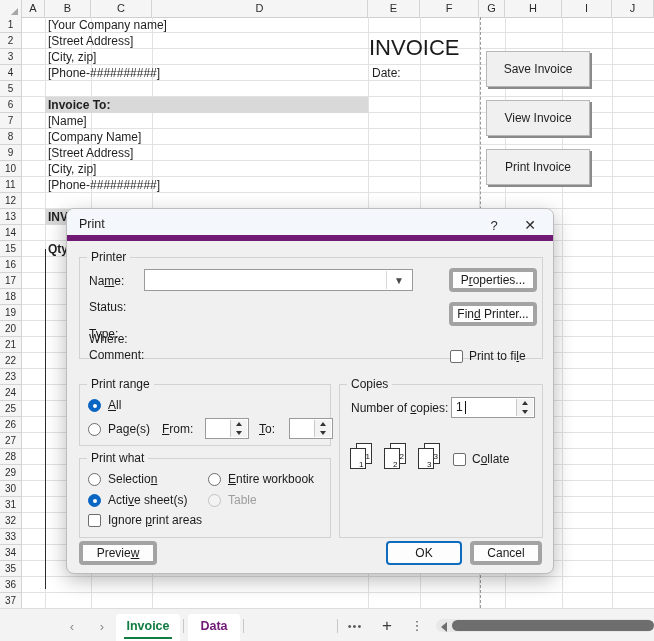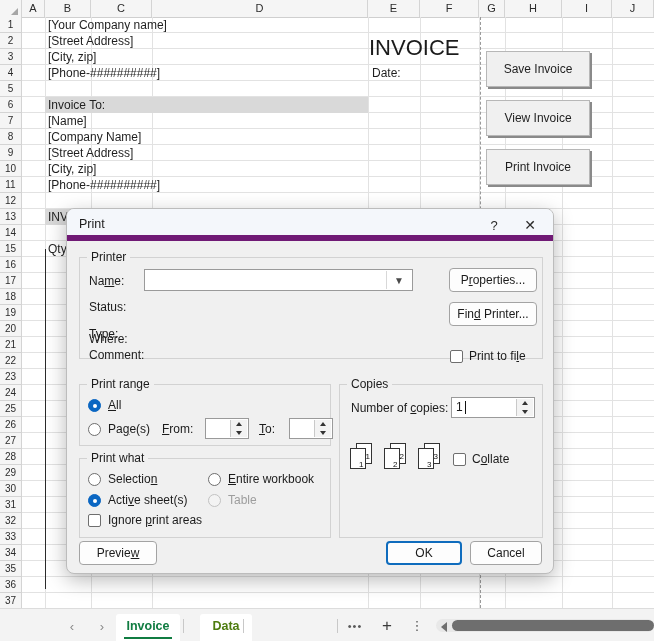--- a/index.html
+++ b/index.html
@@ -29,21 +29,21 @@
            background:#f5f5f5;border-bottom:1px solid #d4d4d4;
            border-right:1px solid #d4d4d4;box-sizing:border-box;
            text-align:center;font-size:10px;color:#2b2b2b;}
 
   .sheet{position:absolute;left:22px;top:17px;width:632px;height:591px;overflow:hidden;}
   .vline{position:absolute;top:0;width:1px;height:591px;background:#e2e2e2;}
   .hline{position:absolute;left:0;width:632px;height:1px;background:#e2e2e2;}
   .ctext{position:absolute;height:16px;line-height:16px;font-size:12px;
          white-space:nowrap;color:#1f1f1f;}
   .shade{position:absolute;height:16px;background:#d9d9d9;}
-  .bold{font-weight:normal;}
+  .bold{font-weight:bold;}
   .right{text-align:right;}
   .pagebreak{position:absolute;top:0;width:0;height:591px;
              border-left:1px dashed #9a9a9a;}
   .selbar{position:absolute;width:1px;background:#2b2b2b;}
   .invoice-title{position:absolute;font-size:22px;line-height:26px;
                  color:#1b1b1b;white-space:nowrap;}
 
   
   .xlbtn{position:absolute;background:#f0f0f0;border:1px solid #b7b7b7;
          box-shadow:2px 2px 0 #8a8a8a;font-size:12px;color:#1f1f1f;
@@ -90,21 +90,21 @@
   .lbl{position:absolute;font-size:12px;color:#1b1b1b;white-space:nowrap;}
   .lbl.dim{color:#9d9d9d;}
   u.acc{text-decoration:underline;}
 
   .combo{position:absolute;background:#fff;border:1px solid #9a9a9a;box-sizing:border-box;}
   .combo .arrow{position:absolute;right:1px;top:1px;bottom:1px;width:24px;
                 background:#fff;border-left:1px solid #d8d8d8;
                 display:flex;align-items:center;justify-content:center;
                 color:#4a4a4a;font-size:10px;}
 
-  .dbtn{position:absolute;background:#fdfdfd;border:1px solid #a3a3a3;border-radius:4px;
+  .dbtn{position:absolute;background:#fdfdfd;border:4px solid #a3a3a3;border-radius:4px;
         font-size:12px;color:#1b1b1b;display:flex;align-items:center;
         justify-content:center;box-sizing:border-box;}
   .dbtn.default{border:2px solid #0f6cbd;}
 
   .radio{position:absolute;width:13px;height:13px;border-radius:50%;
          border:1px solid #6e6e6e;background:#fff;box-sizing:border-box;}
   .radio.on{border:1px solid #0a66c2;background:#0a66c2;}
   .radio.on:after{content:"";position:absolute;left:3.5px;top:3.5px;width:4px;height:4px;
                   border-radius:50%;background:#fff;}
   .radio.dis{border-color:#c2c2c2;background:#f3f3f3;}
@@ -281,21 +281,21 @@
 
   <div class="tabbar">
     <div class="navarrow" style="left:62px">‹</div>
     <div class="navarrow" style="left:92px">›</div>
 
     <div class="tab active lite" style="left:116px;width:64px">
       <span>Invoice</span>
       <span class="und"></span>
     </div>
     <div class="tabsep" style="left:183px"></div>
-    <div class="tab lite" style="left:200px;width:52px;font-weight:bold;color:#4d7c0f">
+    <div class="tab lite" style="left:188px;width:52px;font-weight:bold;color:#701a75">
       <span>Data</span>
     </div>
     <div class="tabsep" style="left:243px"></div>
     <div class="tabsep" style="left:337px"></div>
 
     <div class="dots" style="left:342px;width:26px;letter-spacing:1px;font-size:11px">•••</div>
     <div class="dots" style="left:375px;width:24px;font-size:17px;color:#3a3a3a">+</div>
     <div class="dots" style="left:407px;width:20px;font-size:13px">⋮</div>
 
     <div class="hscroll" style="left:436px;width:218px"></div>

